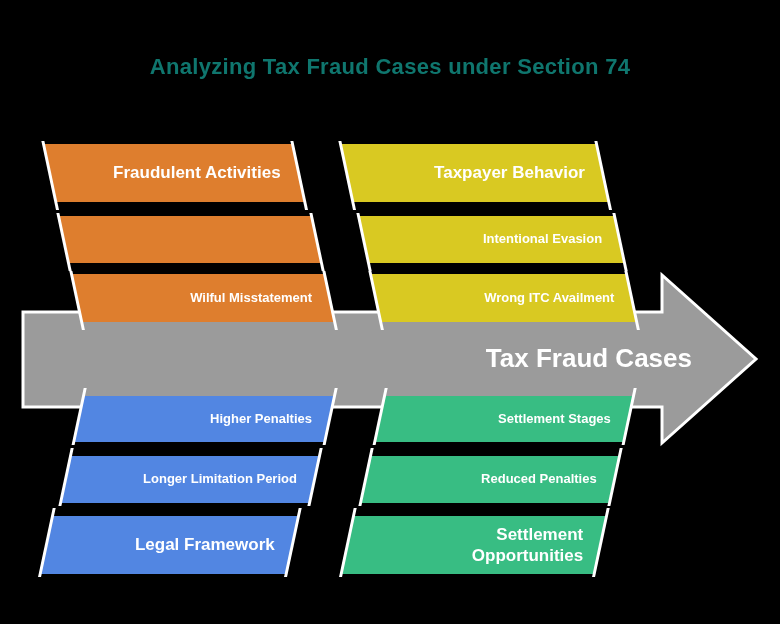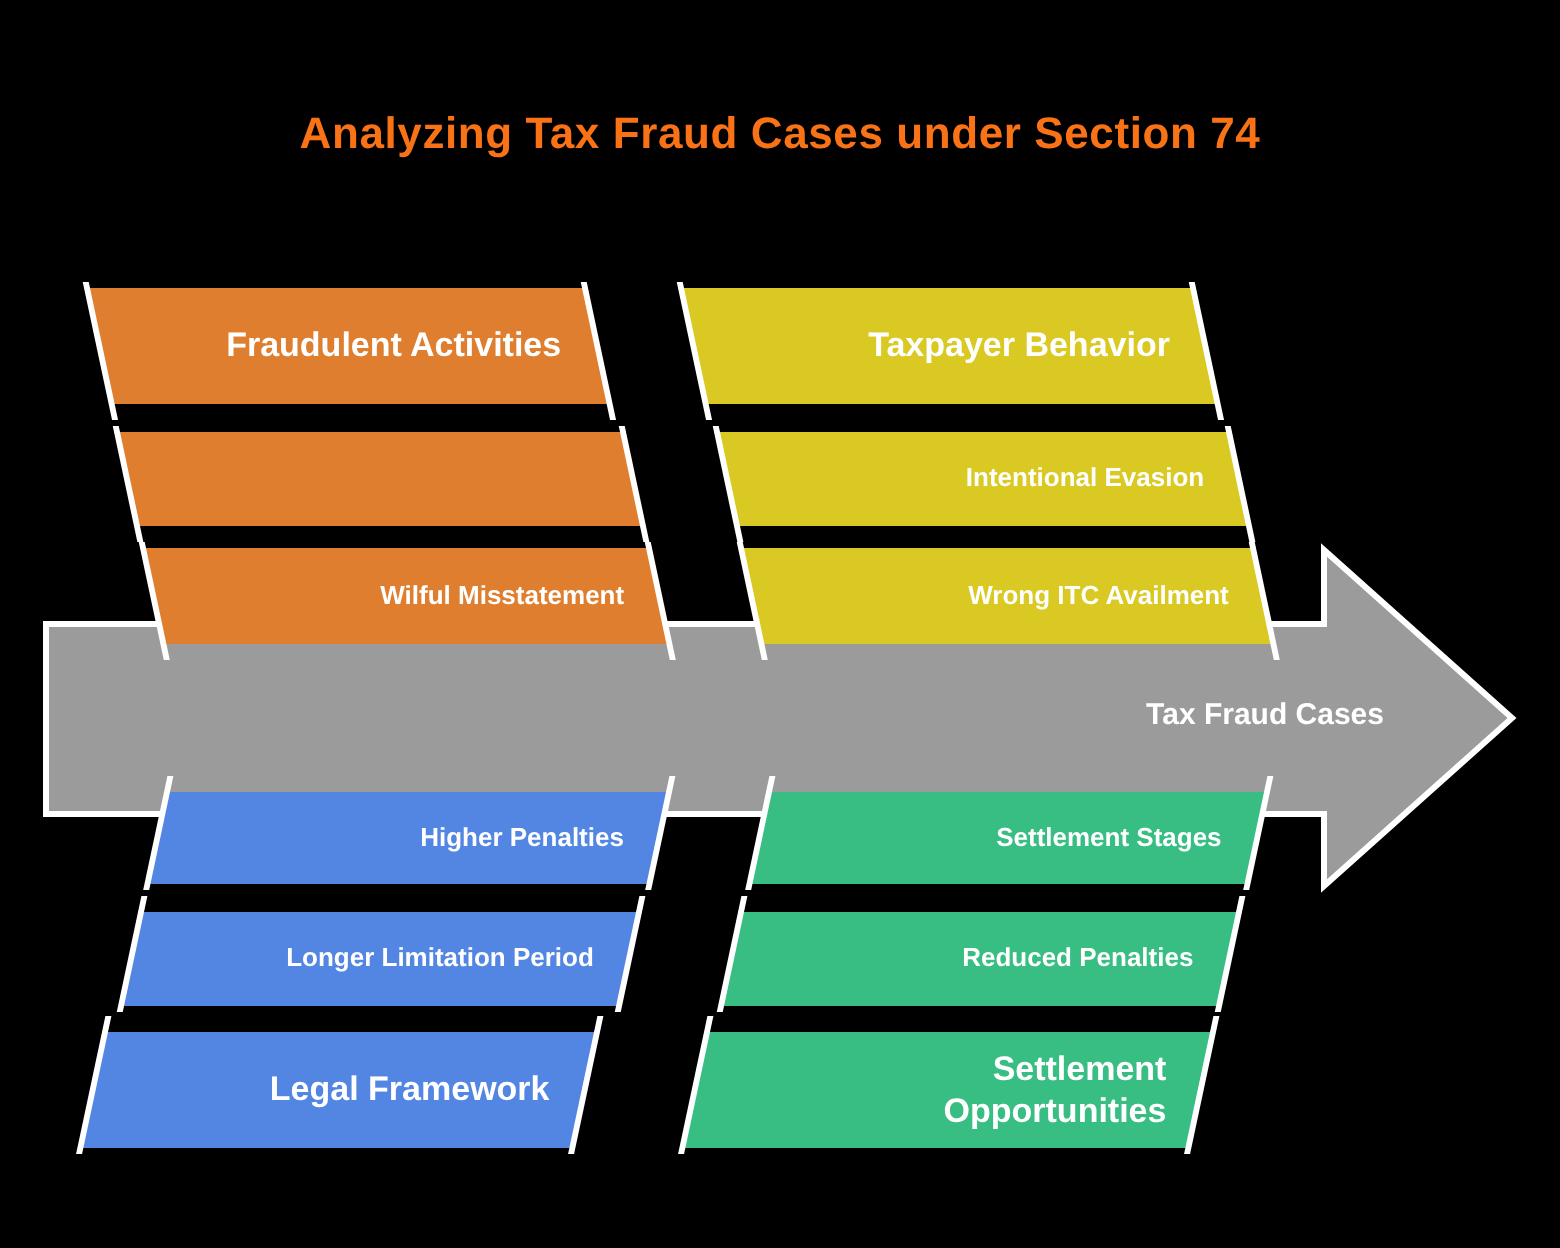--- a/index.html
+++ b/index.html
@@ -29,21 +29,21 @@
     position: absolute;
     left: 0;
     top: 0;
   }
   .arrow-label {
     position: absolute;
     left: 400px;
     top: 340px;
     width: 292px;
     text-align: right;
-    font-size: 15px;
+    font-size: 26px;
     font-weight: 700;
     line-height: 36px;
     white-space: nowrap;
   }
   .box {
     position: absolute;
     box-sizing: border-box;
     display: flex;
     align-items: center;
     justify-content: flex-end;
@@ -86,21 +86,21 @@
   #box-b3 { left: 52px;  top: 516px; width: 247px; height: 58px; }
   #box-g1 { left: 384px; top: 396px; width: 250px; height: 46px; }
   #box-g2 { left: 370px; top: 456px; width: 250px; height: 47px; }
   #box-g3 { left: 353px; top: 516px; width: 254px; height: 58px; }
 </style>
 </head>
 <body style="background: rgb(0, 0, 0);">
 
 <div class="stage">
 
-  <div class="title" style="color: #f97316;">Analyzing Tax Fraud Cases under Section 74</div>
+  <div class="title" style="color: #0f766e;">Analyzing Tax Fraud Cases under Section 74</div>
 
   <svg class="arrow" width="780" height="624" viewBox="0 0 780 624">
     <polygon points="23,312 662,312 662,275 756,359 662,443 662,407 23,407" stroke-width="3" stroke-linejoin="miter" fill="#9B9B9B" stroke="#FFFFFF"></polygon>
   </svg>
 
   <div class="arrow-label" style="color: rgb(255, 255, 255);">Tax Fraud Cases</div>
 
   <div class="box lean-r" id="box-o1" style="background: rgb(222, 126, 46);">
     <span class="label header" style="color: rgb(255, 255, 255);">Fraudulent Activities</span>
   </div>

